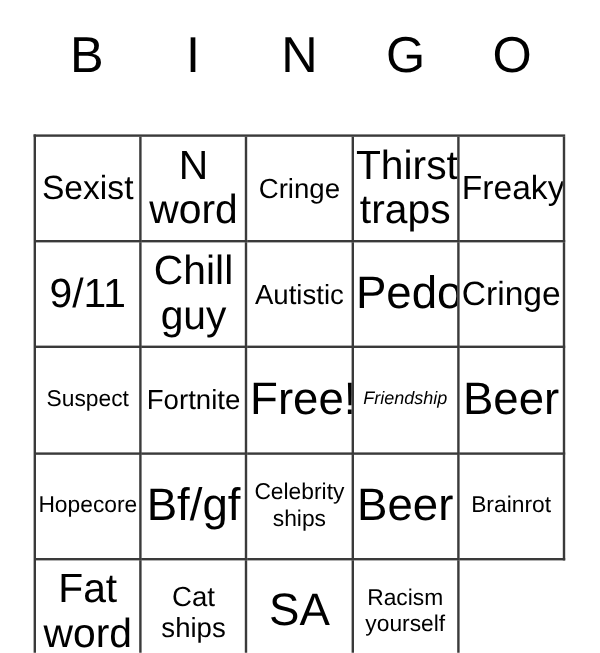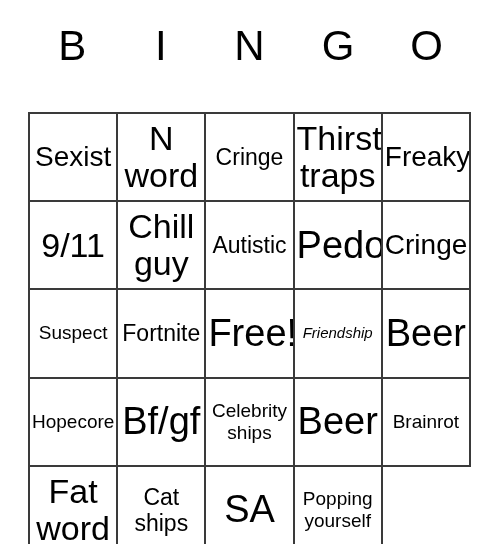--- a/index.html
+++ b/index.html
@@ -170,18 +170,18 @@
 word</span>
       </div>
     <div class="cell">
         <span class="cell-text fs-m">Cat
 ships</span>
       </div>
     <div class="cell">
         <span class="cell-text fs-xxl">SA</span>
       </div>
     <div class="cell">
-        <span class="cell-text fs-s">Popping
+        <span class="cell-text fs-s">Racism
 yourself</span>
       </div>
 
   </div>
 </div>
 
 </body></html>

